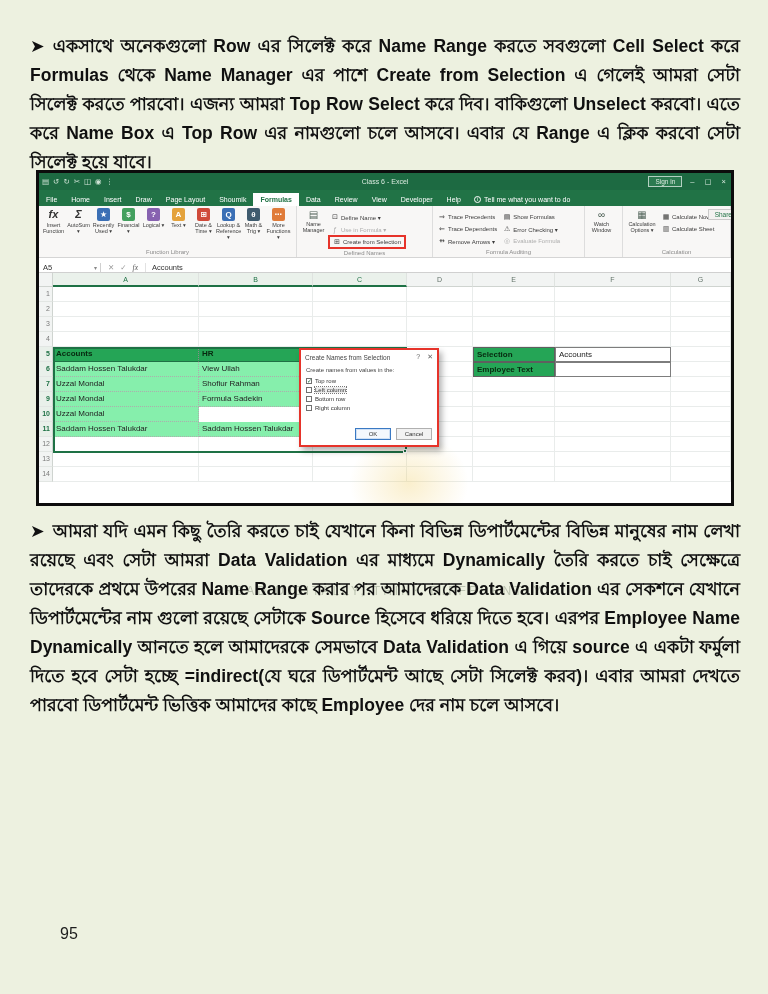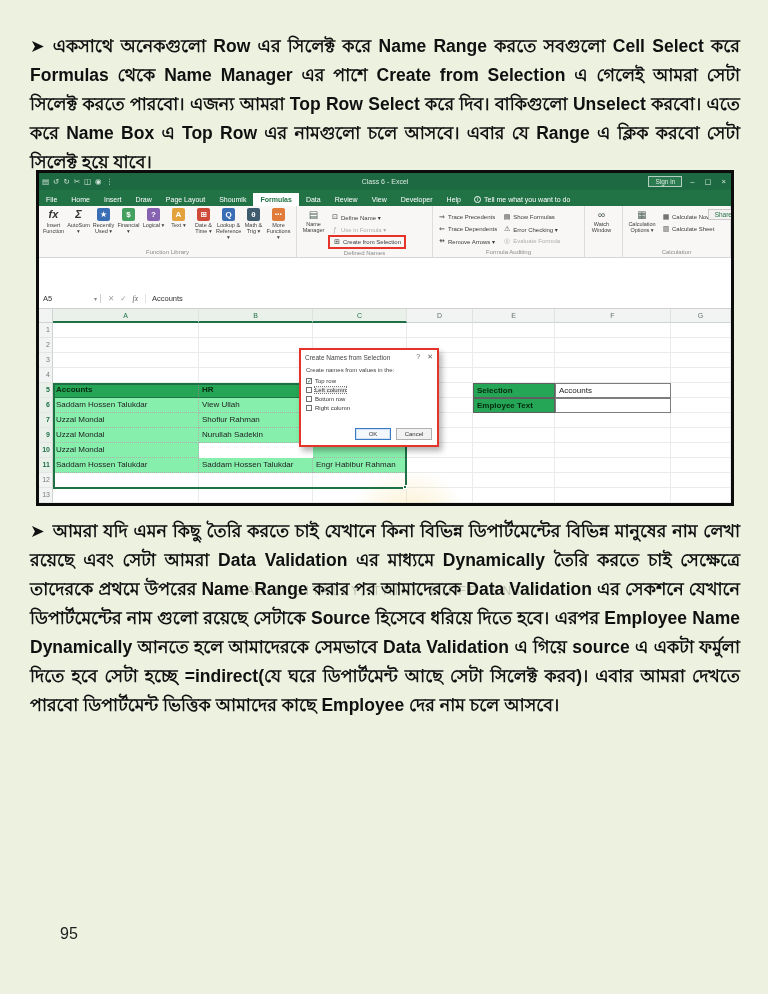--- a/index.html
+++ b/index.html
@@ -55,21 +55,21 @@
   .libicon { width:13px; height:13px; margin:0 auto 1px; border-radius:2px; color:#fff; font-size:8px;
              line-height:13px; text-align:center; font-weight:bold; }
   .libicon.plain { color:#333; background:transparent !important; font-size:11px; font-style:italic; }
   .stack { display:flex; flex-direction:column; padding-top:3px; }
   .sb { display:flex; align-items:center; gap:2px; font-size:6px; color:#3c3c3c; height:12px;
         padding:0 3px; white-space:nowrap; }
   .sb .si { font-size:7px; width:8px; text-align:center; }
   .sb.dis { color:#aeaeae; }
   .sb.redbox { border:2px solid #e6332a; height:14px; }
 
-  .fbar { height:15px; background:#fff; border-bottom:1px solid #d0d0d0; display:flex; align-items:flex-start; font-size:7.5px; color:#333;margin-top:36px; }
+  .fbar { height:15px; background:#fff; border-bottom:1px solid #d0d0d0; display:flex; align-items:flex-end; font-size:7.5px; color:#333; }
   .namebox { width:62px; padding-left:4px; border-right:1px solid #d0d0d0; display:flex; justify-content:space-between; align-items:center; }
   .namebox .caret { color:#888; margin-right:3px; font-size:6px; }
   .fb-icons { display:flex; gap:6px; padding:0 7px; color:#9a9a9a; border-right:1px solid #e2e2e2; }
   .fb-icons .fx { font-style:italic; font-family:"Liberation Serif","DejaVu Serif",serif; color:#555; }
   .fb-value { padding-left:6px; }
 
   .grid { position:relative; background:#fff; height:224px; }
   .ghead { display:flex; height:14px; background:#f2f4f3; }
   .gh { font-size:7px; color:#617168; text-align:center; line-height:13px;
         border-right:1px solid #dfe3e0; border-bottom:1px solid #cfd4d0; }
@@ -386,21 +386,21 @@
             <div class="gc sel" style="width: 114px;">Shofiur Rahman</div>
             <div class="gc sel" style="width: 94px;"></div>
             <div class="gc" style="width: 66px;"></div>
             <div class="gc" style="width: 82px;"></div>
             <div class="gc" style="width: 116px;"></div>
             <div class="gc" style="width: 60px; flex: 1 1 0%;"></div>
           </div>
           <div class="grow">
             <div class="gut selrow" style="width: 14px;">9</div>
             <div class="gc sel" style="width: 146px;">Uzzal Mondal</div>
-            <div class="gc sel" style="width: 114px;">Nurullah Sadekin</div>
+            <div class="gc sel" style="width: 114px;">Formula Sadekin</div>
             <div class="gc sel" style="width: 94px;"></div>
             <div class="gc" style="width: 66px;"></div>
             <div class="gc" style="width: 82px;"></div>
             <div class="gc" style="width: 116px;"></div>
             <div class="gc" style="width: 60px; flex: 1 1 0%;"></div>
           </div>
           <div class="grow">
             <div class="gut selrow" style="width: 14px;">10</div>
             <div class="gc sel" style="width: 146px;">Uzzal Mondal</div>
             <div class="gc sel" style="width: 114px; margin-top: 23px;">Rabiul Islam</div>

